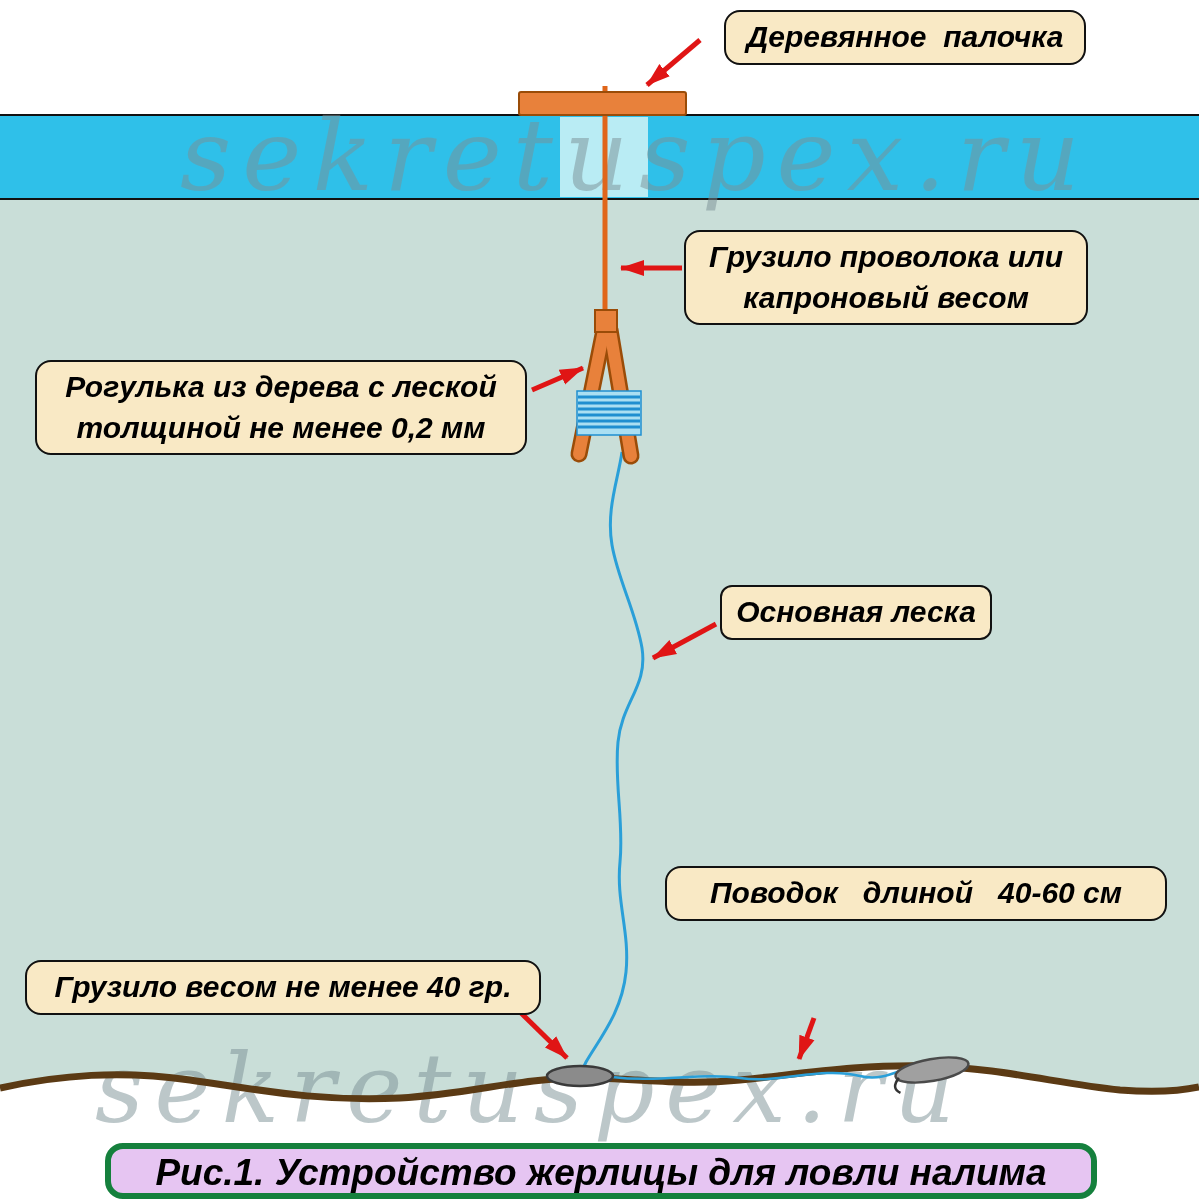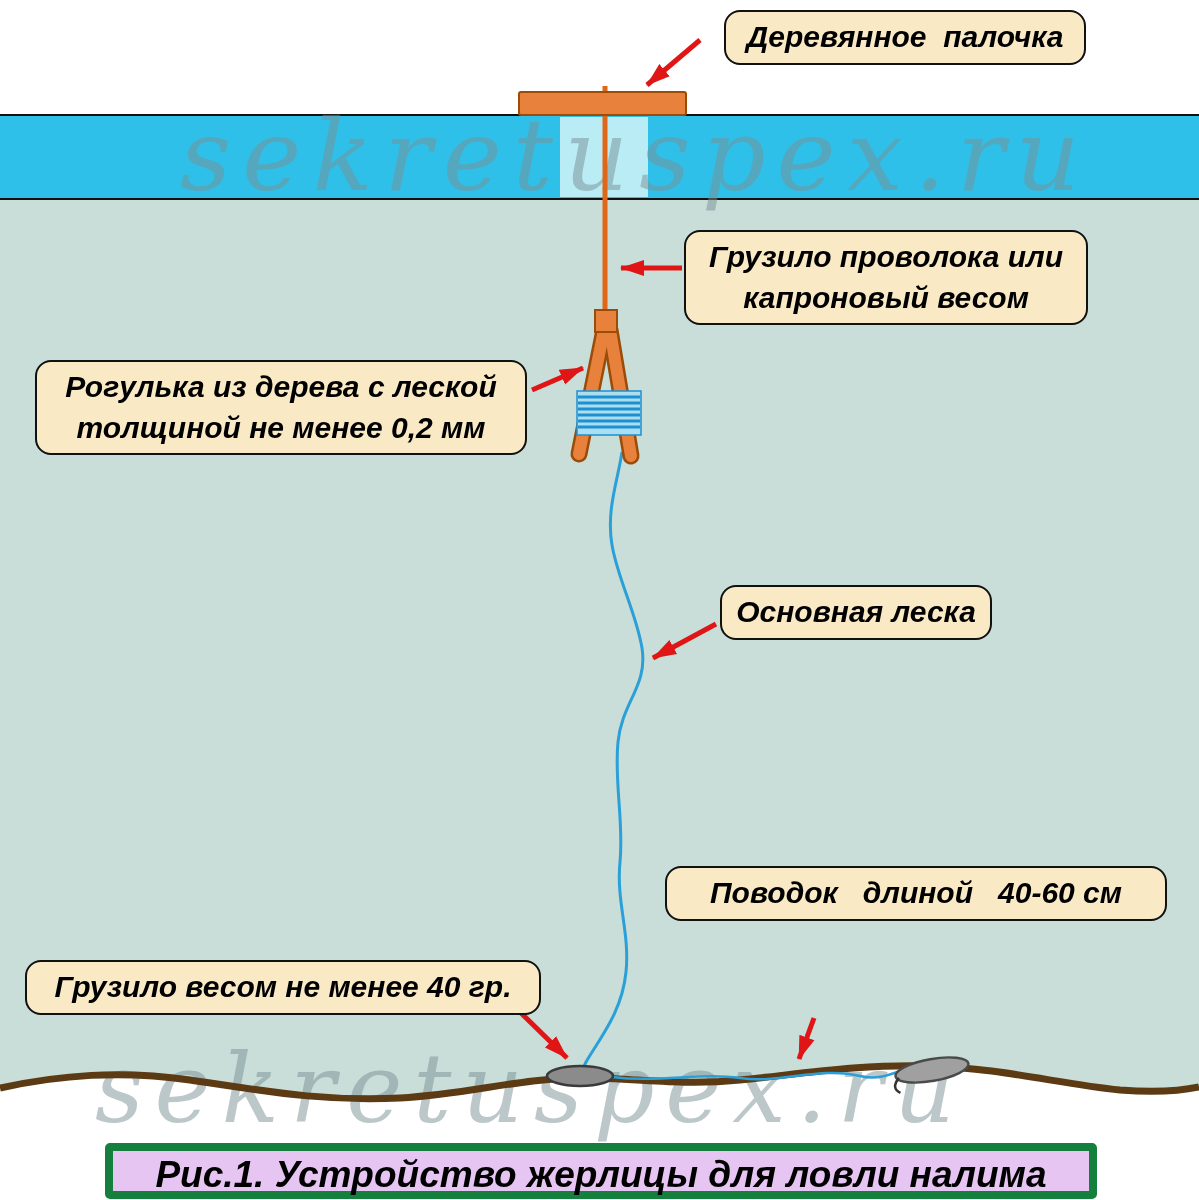--- a/index.html
+++ b/index.html
@@ -25,22 +25,22 @@
     text-align:center;
     line-height:1.35;
     z-index:5;
   }
   .label span{display:block;white-space:pre;}
   .caption{
     position:absolute;
     box-sizing:border-box;
     left:105px;top:1143px;width:992px;height:56px;
     background:#e6c5f2;
-    border:8px solid #15803d;
-    border-radius:5px;
+    border:6px solid #15803d;
+    border-radius:18px;
     font-style:italic;
     font-weight:700;
     font-size:37px;
     color:#000;
     text-align:center;
     line-height:48px;
     z-index:5;
   }
   .wm{
     font-family:"DejaVu Serif", serif;
@@ -125,21 +125,21 @@
   <div class="label" style="left:684px;top:230px;width:404px;">
     <span>Грузило проволока или</span>
     <span>капроновый весом</span>
   </div>
 
   <div class="label" style="left:35px;top:340px;width:492px;margin-top:20px;">
     <span>Рогулька из дерева с леской</span>
     <span>толщиной не менее 0,2 мм</span>
   </div>
 
-  <div class="label" style="left:720px;top:585px;width:272px;">
+  <div class="label" style="left:720px;top:585px;width:272px;border-radius:12px;">
     <span>Основная леска</span>
   </div>
 
   <div class="label" style="left:665px;top:866px;width:502px;">
     <span>Поводок   длиной   40-60 см</span>
   </div>
 
   <div class="label" style="left:25px;top:960px;width:516px;">
     <span>Грузило весом не менее 40 гр.</span>
   </div>

